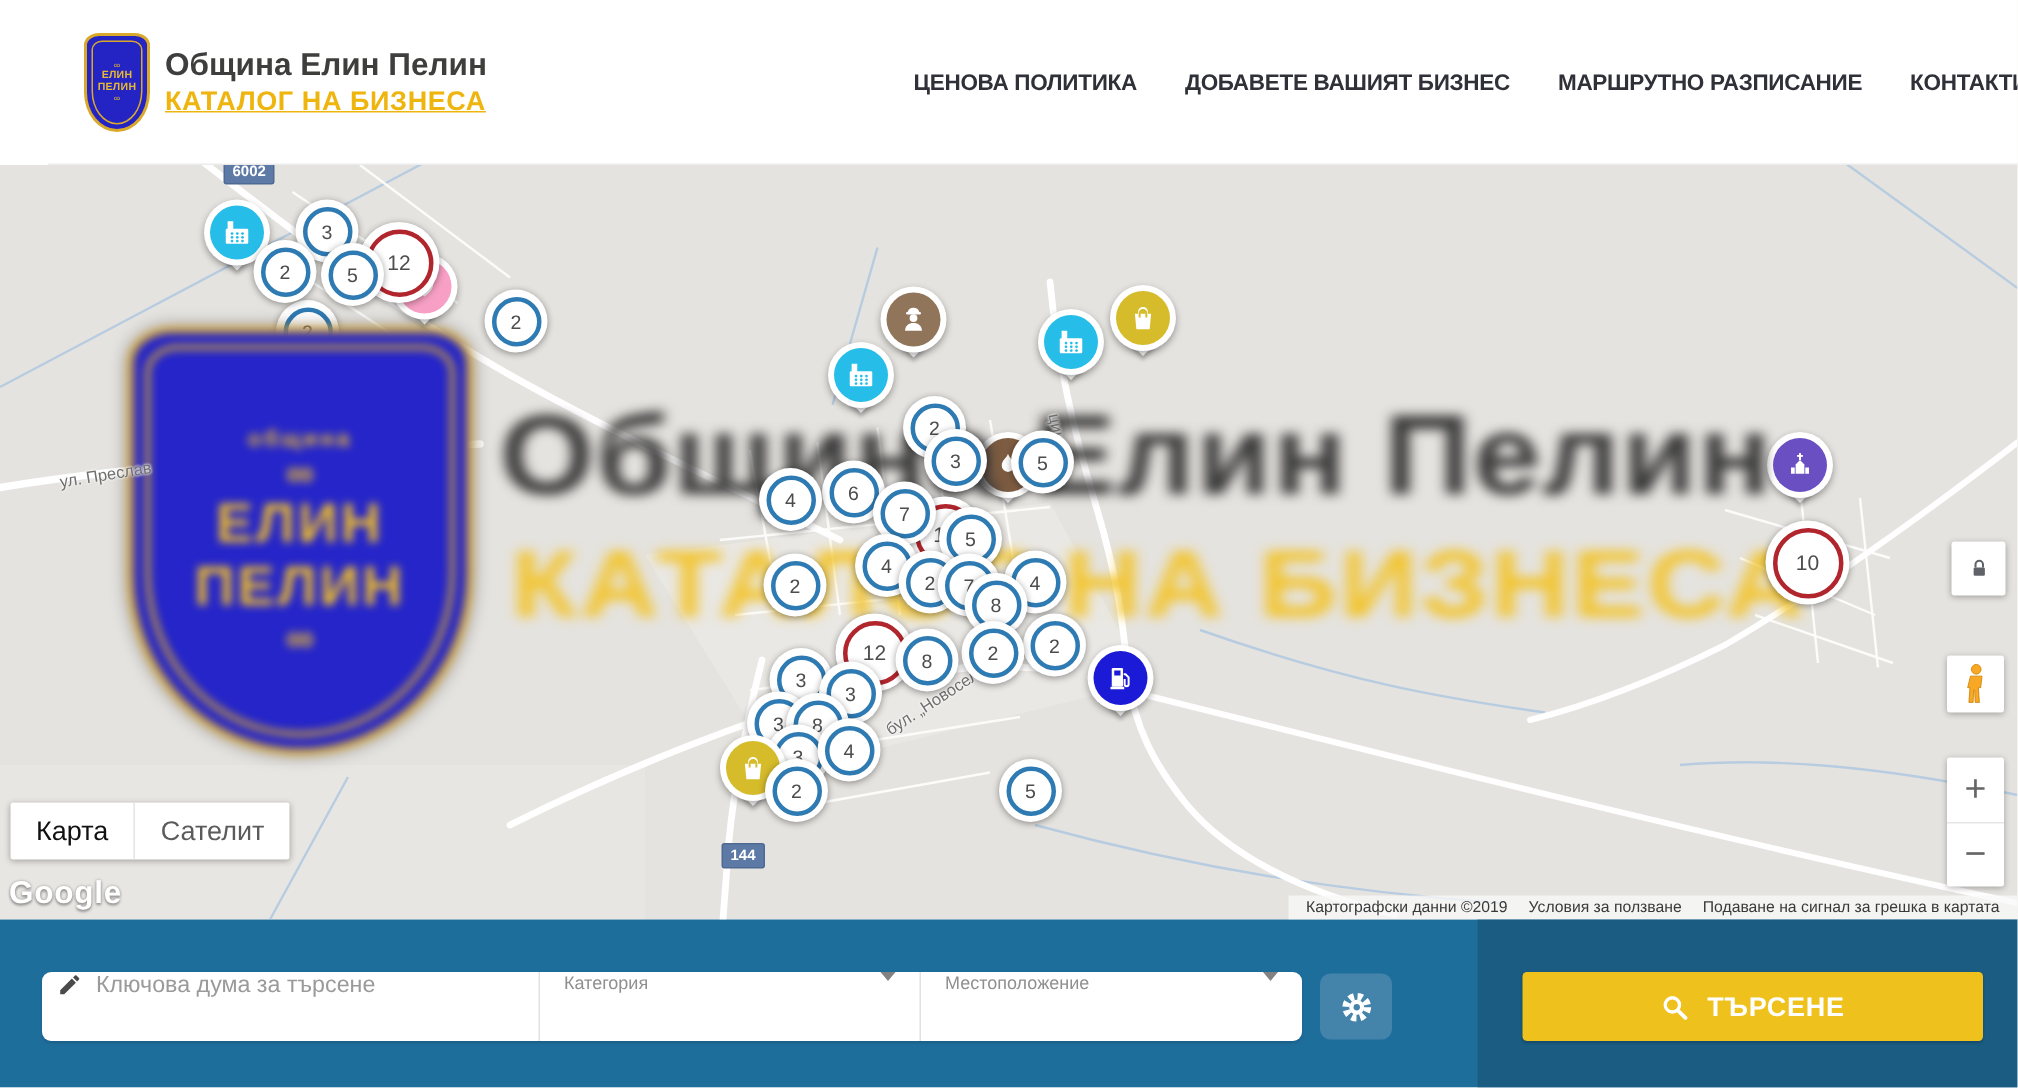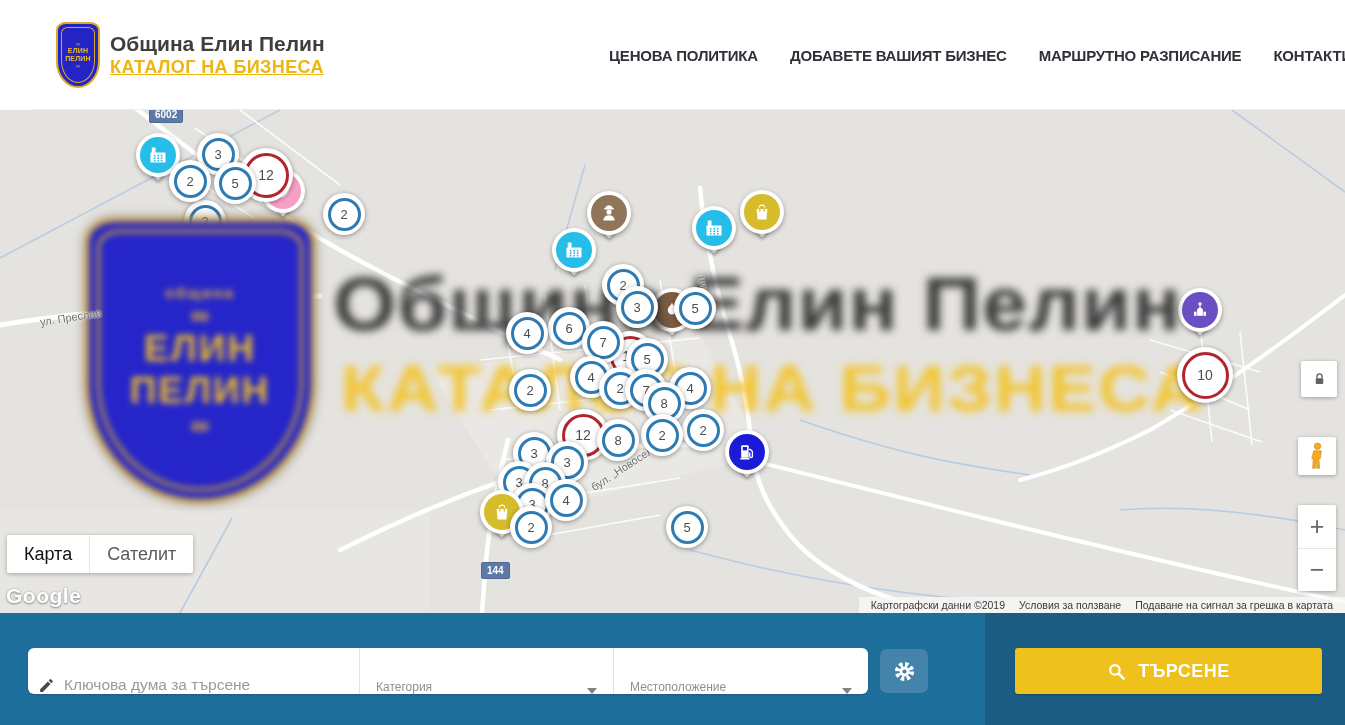--- a/index.html
+++ b/index.html
@@ -81,21 +81,21 @@
               border-radius:2px; box-shadow:0 1px 4px rgba(0,0,0,.3); display:flex; flex-direction:column; }
   .zoomctrl div { flex:1; display:flex; align-items:center; justify-content:center; font-size:25px; color:#666;
                   cursor:pointer; font-weight:500; }
   .zoomctrl .zin { border-bottom:1px solid #e6e6e6; }
 
   
   .searchbar { position:relative; width:1345px; height:112px; background:#1e6e9c; }
   .searchbar .dark-zone { position:absolute; right:0; top:0; width:360px; height:112px; background:#1a5c82; }
   .search-panel { position:absolute; left:28px; top:35px; width:840px; height:46px; background:#fff; border-radius:6px;
                   display:flex; box-shadow:0 1px 2px rgba(0,0,0,.15); }
-  .sp-section { display:flex; align-items:flex-end; position:relative; }
+  .sp-section { display:flex; align-items:flex-start; position:relative; }
   .sp-keyword { width:332px; border-right:1px solid #e2e2e2; padding-left:8px; }
   .sp-keyword svg { margin:0 9px 0 2px; flex:none; }
   .sp-keyword input { border:none; outline:none; font-size:15.5px; color:#444; width:270px; font-family:inherit; background:transparent; }
   .sp-keyword input::placeholder { color:#9a9a9a; }
   .sp-select { width:254px; border-right:1px solid #e2e2e2; padding:0 16px; justify-content:space-between; cursor:pointer; }
   .sp-select:last-child { border-right:none; }
   .sp-select .lbl { font-size:12px; color:#8f8f8f; }
   .caret { width:0; height:0; border-left:5px solid transparent; border-right:5px solid transparent; border-top:6px solid #828282; }
   .gear-btn { position:absolute; left:880px; top:36px; width:48px; height:44px; background:#4483aa; border:none;
               border-radius:7px; display:flex; align-items:center; justify-content:center; cursor:pointer; }

